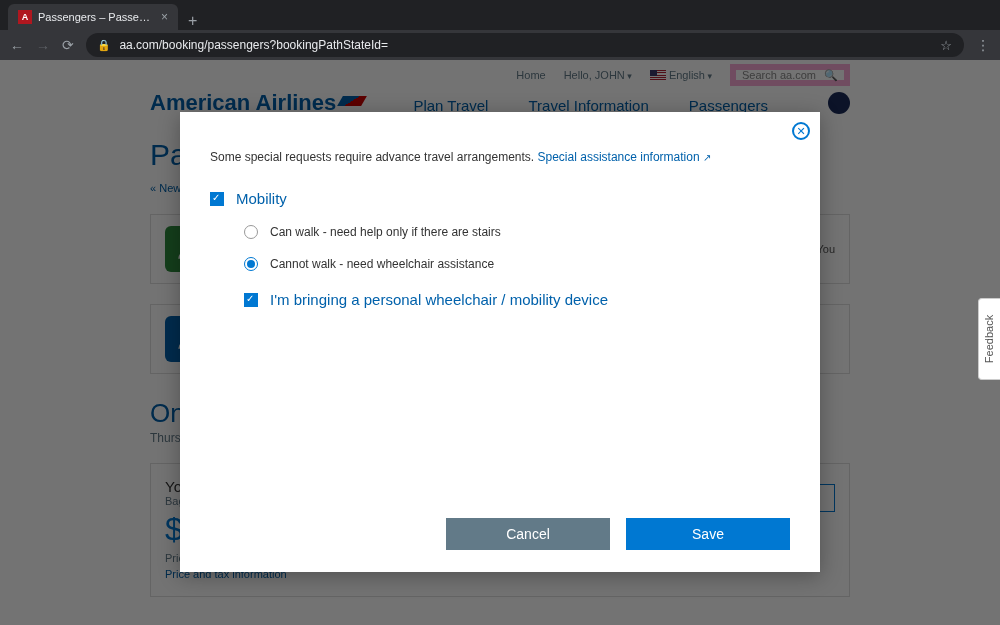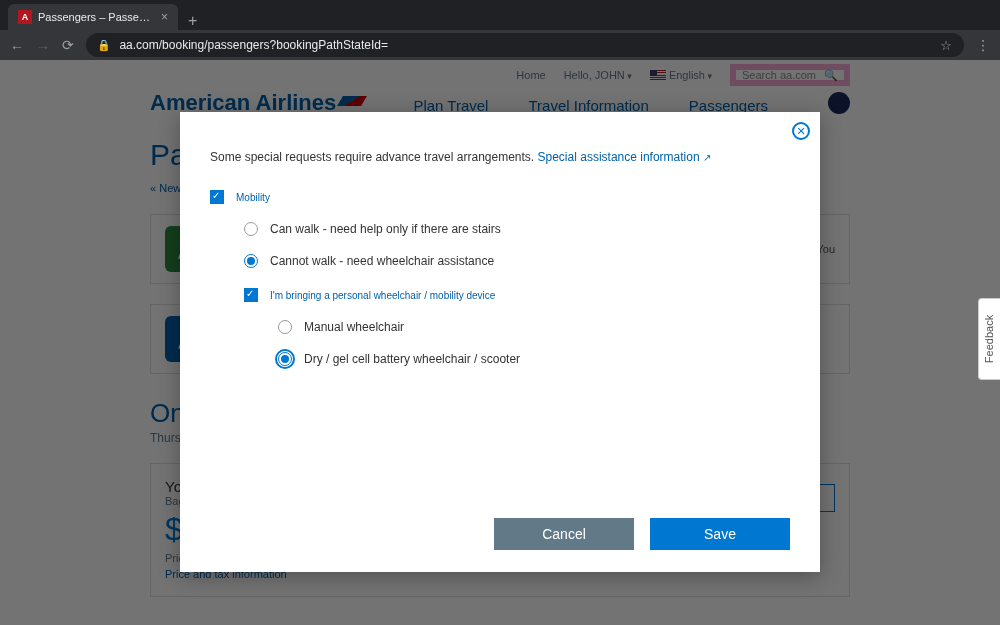--- a/index.html
+++ b/index.html
@@ -71,31 +71,31 @@
   .modal-close { position: absolute; right: 10px; top: 10px; width: 18px; height: 18px; border: 2px solid #0078d2; border-radius: 50%; color: #0078d2; font-size: 11px; line-height: 14px; text-align: center; cursor: pointer; }
   .modal h2 { color: #0061ab; font-weight: 400; font-size: 25px; }
   .modal-intro { font-size: 12px; color: #333; margin-top: 16px; }
   .modal-intro a { color: #0061ab; text-decoration: none; }
   .ext-icon { font-size: 10px; }
 
   .chk-row { display: flex; align-items: center; gap: 12px; margin-top: 26px; }
   .chk-row.sub { margin-top: 20px; margin-left: 34px; }
   .chk { width: 14px; height: 14px; border: 1px solid #0078d2; background: #0078d2; position: relative; }
   .chk::after { content: "\2713"; color: #fff; font-size: 10px; position: absolute; left: 1px; top: -1px; }
-  .chk-label { color: #0061ab; font-size: 10px; }
+  .chk-label { color: #0061ab; font-size: 15px; }
 
   .radio-group { margin-left: 34px; margin-top: 16px; }
   .radio-row { display: flex; align-items: center; gap: 12px; margin-top: 18px; font-size: 12px; color: #333; }
   .radio { width: 14px; height: 14px; border: 1px solid #999; border-radius: 50%; position: relative; flex-shrink: 0; }
   .radio.sel { border-color: #0078d2; }
   .radio.sel::after { content: ""; position: absolute; left: 2px; top: 2px; width: 8px; height: 8px; border-radius: 50%; background: #0078d2; }
   .radio.focus { outline: 2px solid #0078d2; outline-offset: 1px; }
 
   .modal-actions { position: absolute; right: 30px; bottom: 22px; display: flex; gap: 16px; }
-  .btn { width: 140px; height: 32px; display: flex; align-items: center; justify-content: center; font-size: 14px; cursor: pointer; color: #fff; }
+  .btn { width: 164px; height: 32px; display: flex; align-items: center; justify-content: center; font-size: 14px; cursor: pointer; color: #fff; }
   .btn.cancel { background: #627a88; }
   .btn.save { background: #0078d2; }
 
   
   .feedback { position: absolute; right: 0; top: 298px; width: 22px; height: 82px; background: #fff; border: 1px solid #ccc; border-right: none; border-radius: 4px 0 0 4px; display: flex; align-items: center; justify-content: center; }
   .feedback span { transform: rotate(-90deg); font-size: 11px; color: #555; white-space: nowrap; }
 </style>
 </head>
 <body>
 
@@ -215,30 +215,20 @@
       <span class="radio sel"></span>
       <span>Cannot walk - need wheelchair assistance</span>
     </div>
   </div>
 
   <div class="chk-row sub">
     <span class="chk"></span>
     <span class="chk-label">I'm bringing a personal wheelchair / mobility device</span>
   </div>
 
-  <div class="radio-group" style="margin-left:68px;">
-    <div class="radio-row">
-      <span class="radio"></span>
-      <span>Manual wheelchair</span>
-    </div>
-    <div class="radio-row">
-      <span class="radio sel focus"></span>
-      <span>Dry / gel cell battery wheelchair / scooter</span>
-    </div>
-  </div>
 
   <div class="modal-actions">
     <div class="btn cancel">Cancel</div>
     <div class="btn save">Save</div>
   </div>
 </div>
 
 <div class="feedback">
   <span>Feedback</span>
 </div>

